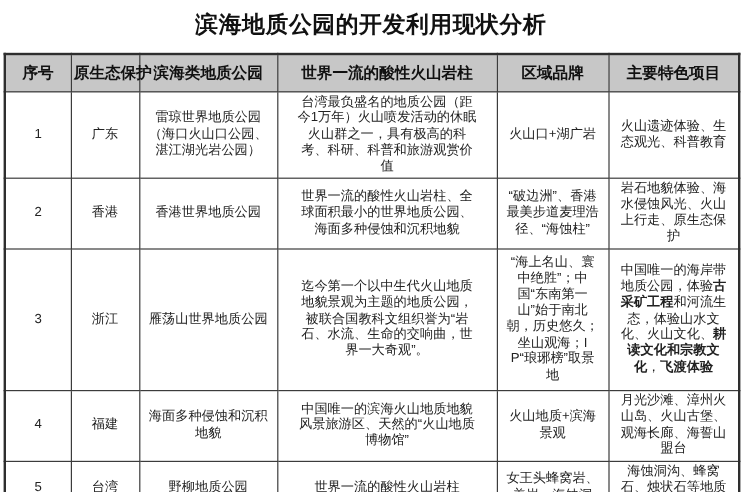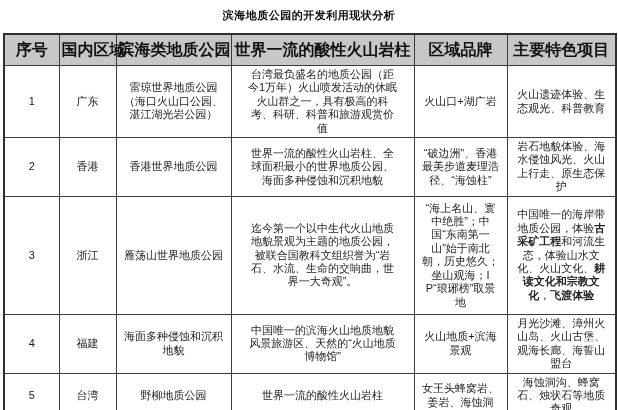--- a/index.html
+++ b/index.html
@@ -14,21 +14,21 @@
   }
   .page {
     width: 618px;
     height: 410px;
     box-sizing: border-box;
     padding-top: 8px;
   }
   .title {
     margin: 0 0 10px 0;
     text-align: center;
-    font-size: 11px;
+    font-size: 19px;
     font-weight: bold;
     color: #111;
     letter-spacing: 0.5px;
   }
   table.geo {
     border-collapse: collapse;
     table-layout: fixed;
     width: 612px;
     margin-left: 3px;
     border: 2px solid #2e2e2e;
@@ -41,21 +41,21 @@
     line-height: 1.22;
     padding: 2px 5px;
     white-space: pre-line;
     word-break: break-all;
     color: #222;
   }
   table.geo thead th {
     background: #c7c7c7;
     font-weight: bold;
     height: 26px;
-    font-size: 16px;
+    font-size: 13px;
     color: #111;
     white-space: nowrap;
     padding: 2px 2px;
   }
   
   col.c1 { width: 55px; }
   col.c2 { width: 57px; }
   col.c3 { width: 115px; }
   col.c4 { width: 183px; }
   col.c5 { width: 93px; }
@@ -74,21 +74,21 @@
       <col class="c1">
         <col class="c2">
         <col class="c3">
         <col class="c4">
         <col class="c5">
         <col class="c6">
     </colgroup>
     <thead>
       <tr id="header-row">
           <th>序号</th>
-          <th>国内区域</th>
+          <th>原生态保护</th>
           <th>滨海类地质公园</th>
           <th>世界一流的酸性火山岩柱</th>
           <th>区域品牌</th>
           <th>主要特色项目</th>
         </tr>
     </thead>
     <tbody id="table-body">
         <tr>
           <td>1</td>
           <td>广东</td>

